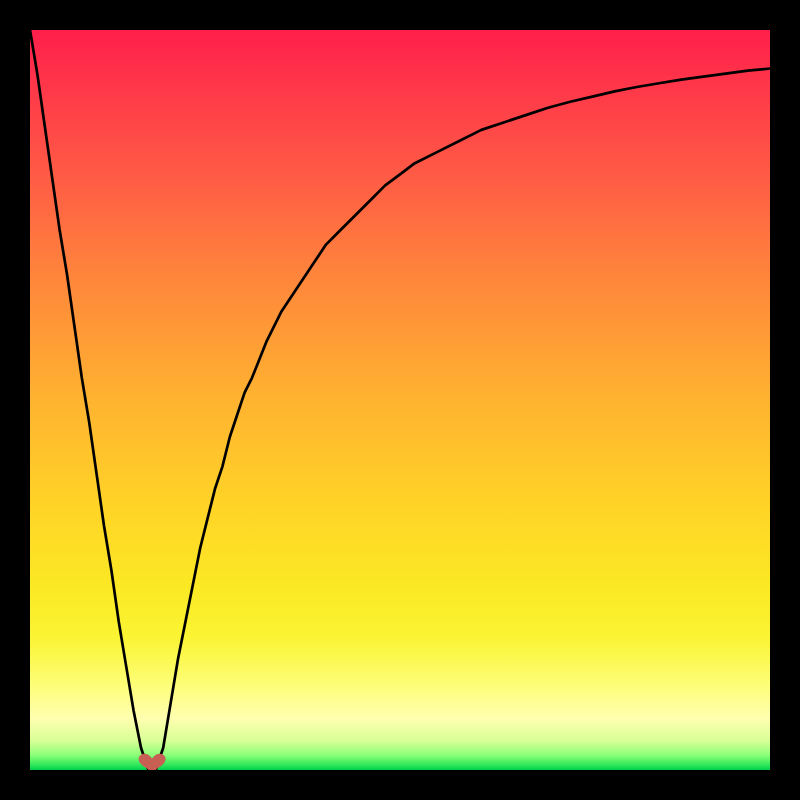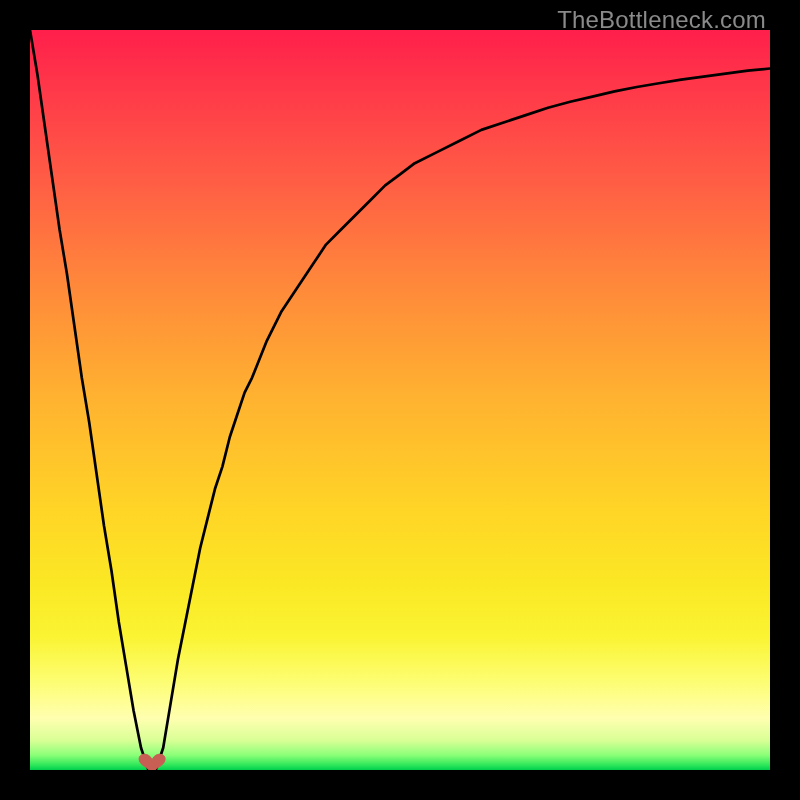--- a/index.html
+++ b/index.html
@@ -61,21 +61,20 @@
     font-size: 24px;
     font-weight: 500;
     letter-spacing: 0.2px;
     user-select: none;
   }
 </style>
 </head>
 <body>
 
 <div class="frame">
-  <div class="watermark">TheBottleneck.com</div>
 
   <div class="plot-area">
     <div class="gradient-bg"></div>
 
     <svg class="curve-svg" viewBox="0 0 740 740" preserveAspectRatio="none">
       <path id="curve-path" d="M 0.00 0.00 L 7.40 44.40 L 14.80 96.20 L 22.20 148.00 L 29.60 199.80 L 37.00 244.20 L 44.40 296.00 L 51.80 347.80 L 59.20 392.20 L 66.60 444.00 L 74.00 495.80 L 81.40 540.20 L 88.80 592.00 L 96.20 636.40 L 103.60 680.80 L 111.00 717.80 L 118.40 740.00 L 125.80 740.00 L 133.20 717.80 L 140.60 673.40 L 148.00 629.00 L 155.40 592.00 L 162.80 555.00 L 170.20 518.00 L 177.60 488.40 L 185.00 458.80 L 192.40 436.60 L 199.80 407.00 L 207.20 384.80 L 214.60 362.60 L 222.00 347.80 L 236.80 310.80 L 251.60 281.20 L 266.40 259.00 L 281.20 236.80 L 296.00 214.60 L 310.80 199.80 L 325.60 185.00 L 340.40 170.20 L 355.20 155.40 L 370.00 144.30 L 384.80 133.20 L 407.00 122.10 L 429.20 111.00 L 451.40 99.90 L 473.60 92.50 L 495.80 85.10 L 518.00 77.70 L 540.20 71.78 L 562.40 66.60 L 584.60 61.42 L 606.80 56.98 L 629.00 53.28 L 651.20 49.58 L 673.40 46.62 L 695.60 43.66 L 717.80 40.70 L 740.00 38.48" fill="none" stroke="#000" stroke-width="2.7" stroke-linecap="round" stroke-linejoin="round"></path>
     </svg>
 
     <svg class="marker-svg" viewBox="0 0 740 740" preserveAspectRatio="none">
       <g id="marker-group">

